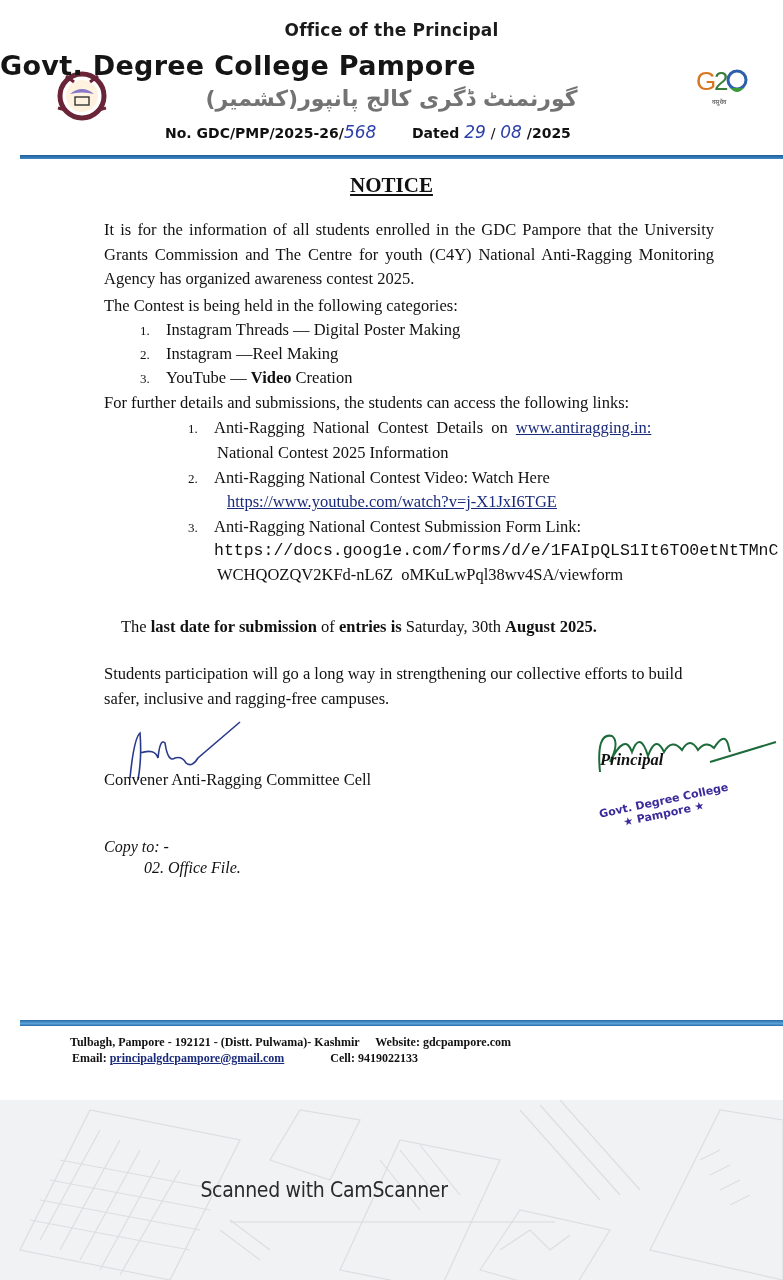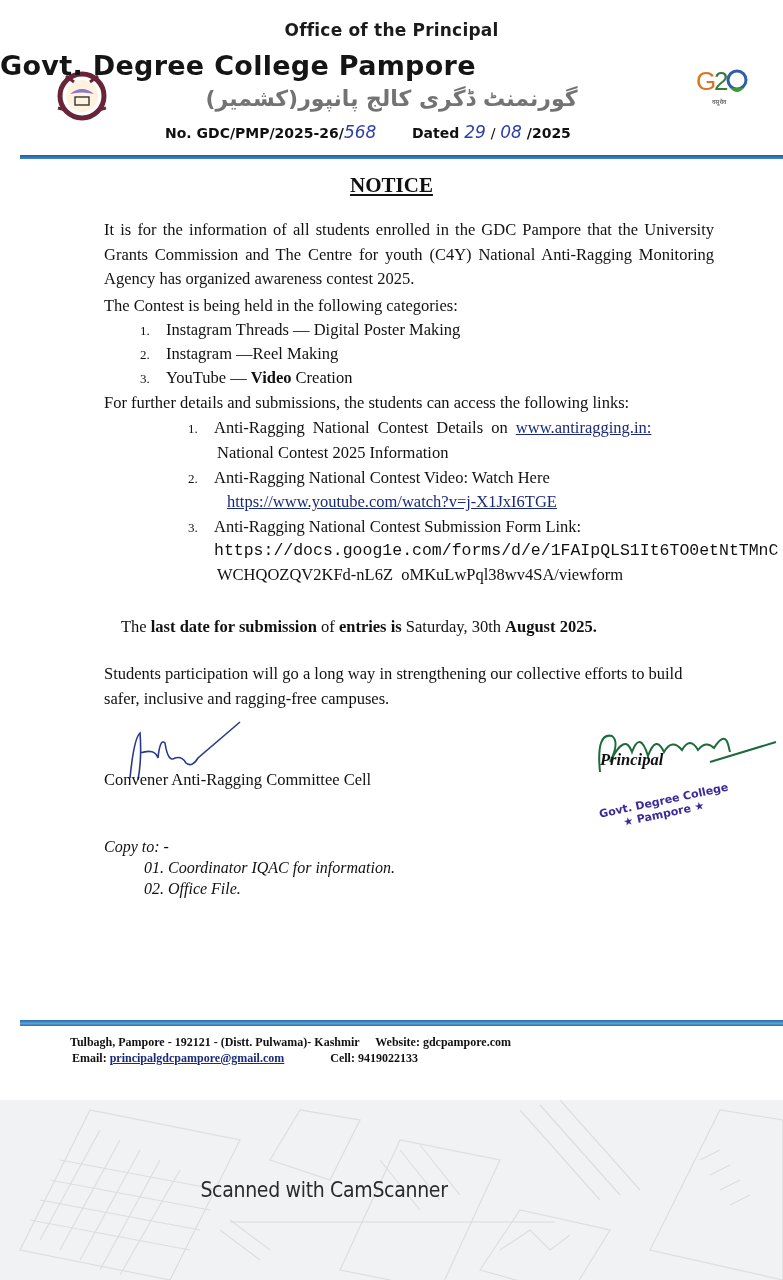--- a/index.html
+++ b/index.html
@@ -126,21 +126,20 @@
   </svg>
 </div>
 <div class="abs" style="left:600px;top:750px;font-size:16.5px;font-weight:bold;font-style:italic;">Principal</div>
 <div class="abs stamp" style="left:598px;top:808px;">
   <div>Govt. Degree College</div>
   <div style="padding-left:22px;">★  Pampore  ★</div>
 </div>
 
 <div class="abs copy">
   <div>Copy to: -</div>
-  <div style="padding-left:40px;">01. Coordinator IQAC for information.</div>
   <div style="padding-left:40px;">02. Office File.</div>
 </div>
 
 <div class="abs rule-bot"></div>
 <div class="abs footer" style="left:70px;top:1035px;">
   <span>Tulbagh, Pampore - 192121 - (Distt. Pulwama)- Kashmir</span>
   <span style="display:inline-block;width:10px;"></span>
   <span>Website: gdcpampore.com</span>
 </div>
 <div class="abs footer" style="left:72px;top:1051px;">

